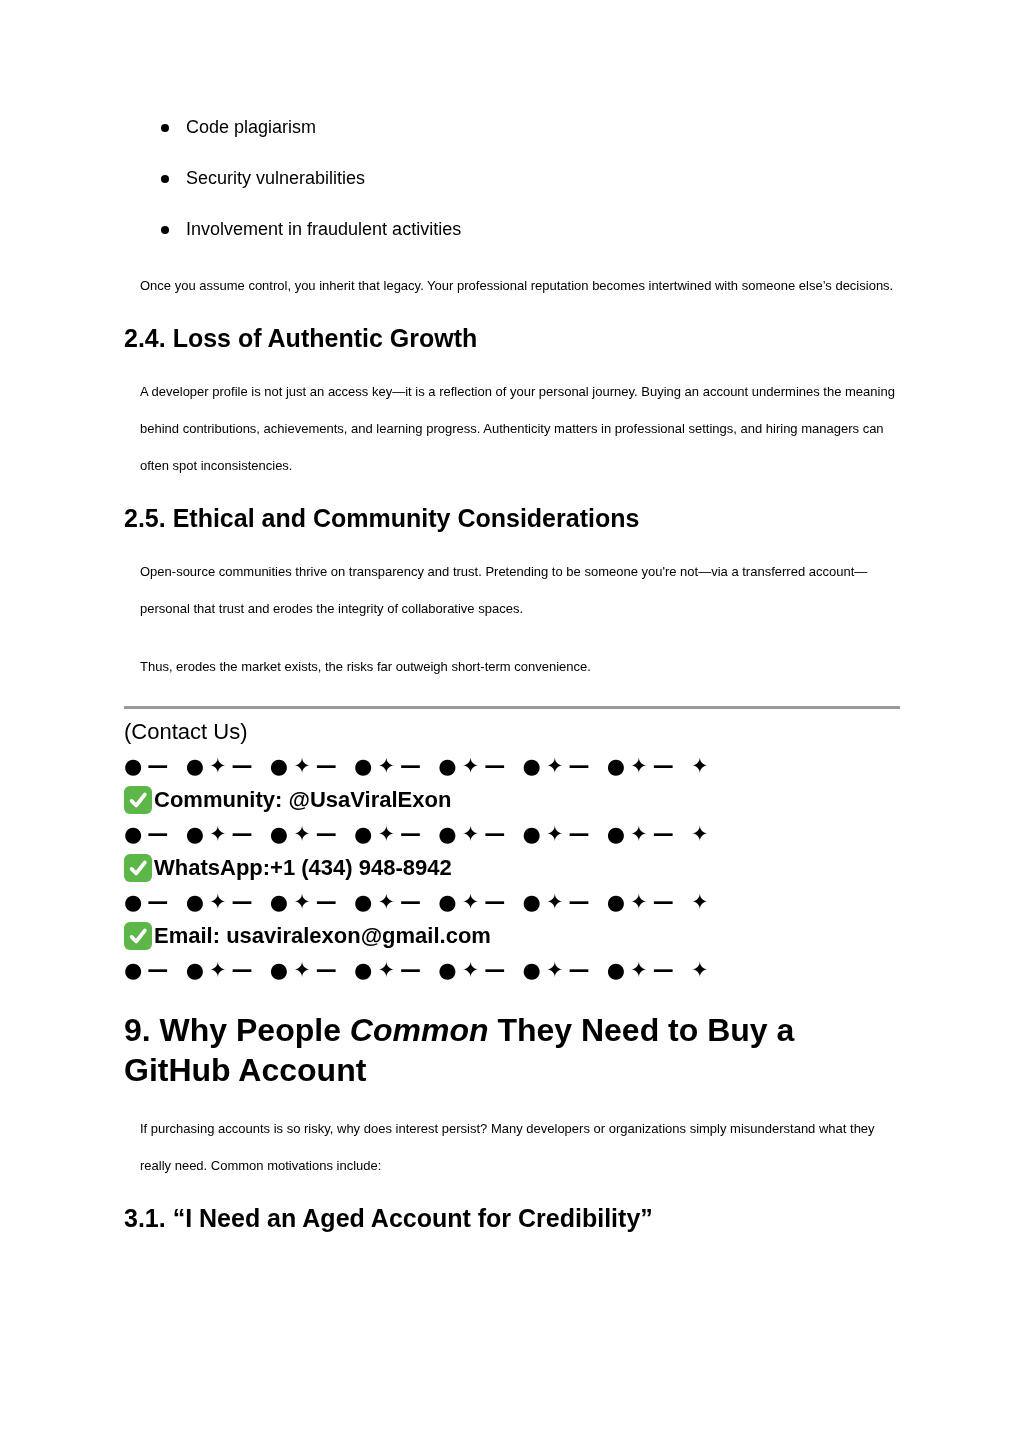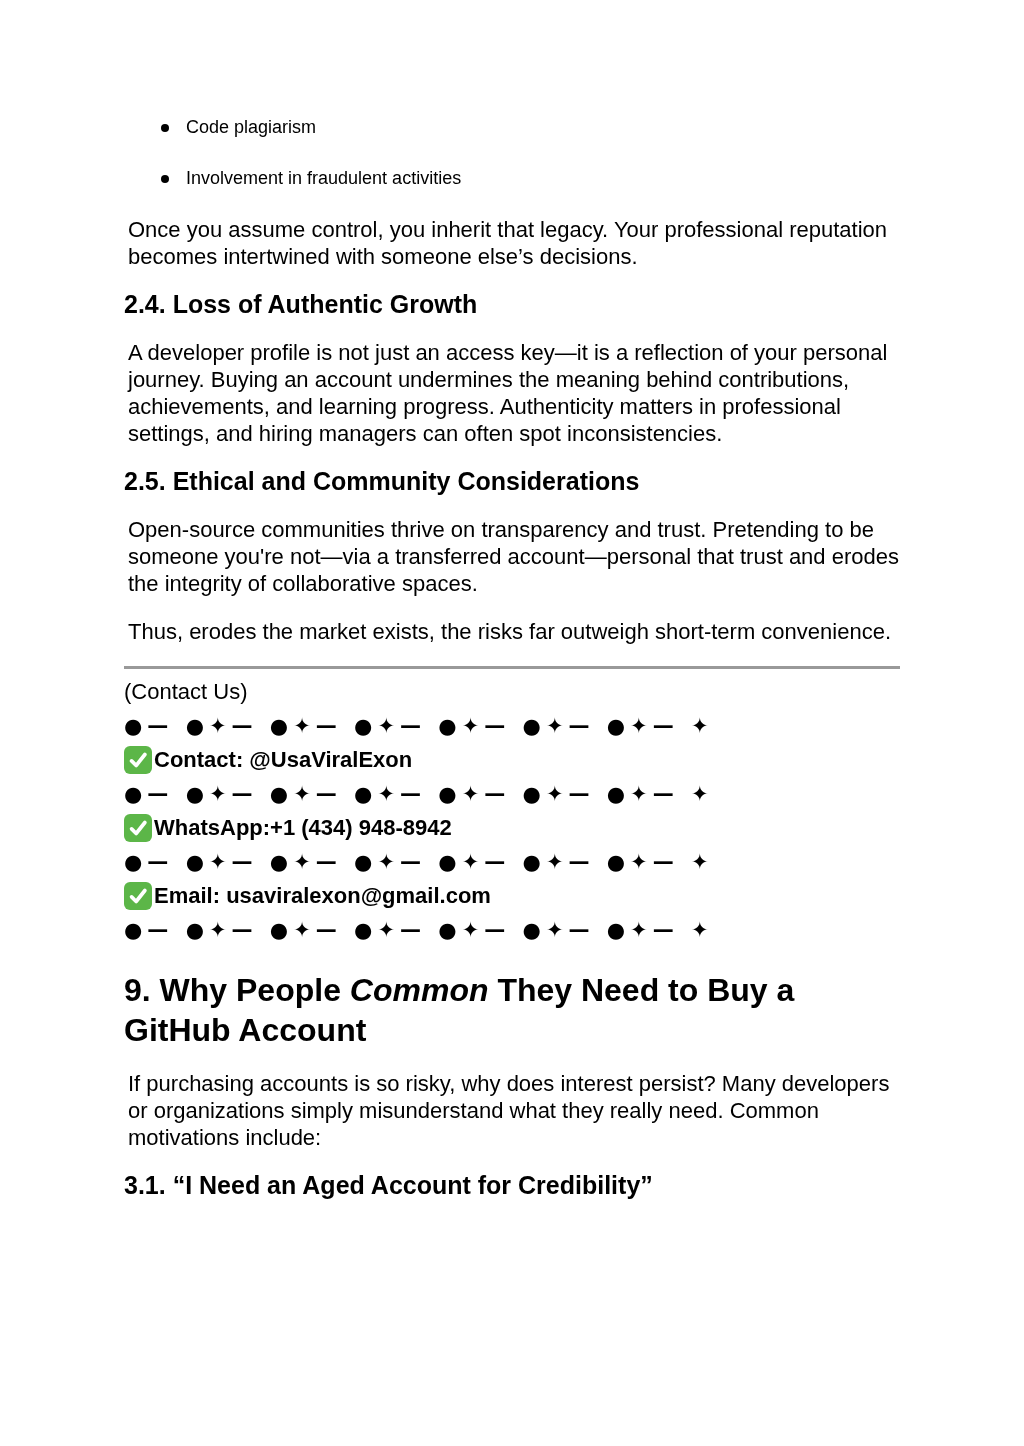--- a/index.html
+++ b/index.html
@@ -33,23 +33,23 @@
   ul.bullets li .dot {
     position: absolute;
     left: 37px;
     top: 10px;
     width: 8px;
     height: 8px;
     border-radius: 50%;
     background: #000;
   }
   p.body {
-    font-size: 22px;
-    line-height: 27px;
-    margin: 0 0 21px 4px;
+    font-size: 13px;
+    line-height: 37px;
+    margin: 0 0 21px 16px;
   }
   h3.h-small {
     font-size: 25px;
     line-height: 27px;
     font-weight: bold;
     margin: 0 0 21px 0;
   }
   hr.rule {
     border: none;
     border-top: 3px solid #999999;
@@ -100,20 +100,24 @@
 
 <div class="page">
 
   <ul class="bullets">
     <li>
       <span class="dot"></span>
       <span>Code plagiarism</span>
     </li>
     <li>
       <span class="dot"></span>
+      <span>Security vulnerabilities</span>
+    </li>
+    <li>
+      <span class="dot"></span>
       <span>Involvement in fraudulent activities</span>
     </li>
   </ul>
 
   <p class="body">Once you assume control, you inherit that legacy. Your professional reputation becomes intertwined with someone else’s decisions.</p>
 
   <h3 class="h-small">2.4. Loss of Authentic Growth</h3>
 
   <p class="body">A developer profile is not just an access key—it is a reflection of your personal journey. Buying an account undermines the meaning behind contributions, achievements, and learning progress. Authenticity matters in professional settings, and hiring managers can often spot inconsistencies.</p>
 
@@ -129,21 +133,21 @@
     <div class="contact-heading">(Contact Us)</div>
 
     <div class="sep">●— ●✦— ●✦— ●✦— ●✦— ●✦— ●✦— ✦</div>
 
     <div class="contact-line">
       <span class="check">
         <svg width="22" height="22" viewBox="0 0 24 24">
           <path d="M5 13l5 5 9.5-12" stroke="#ffffff" stroke-width="4" fill="none" stroke-linecap="round" stroke-linejoin="round"></path>
         </svg>
       </span>
-      <span>Contact: @UsaViralExon</span>
+      <span>Community: @UsaViralExon</span>
     </div>
 
     <div class="sep">●— ●✦— ●✦— ●✦— ●✦— ●✦— ●✦— ✦</div>
 
     <div class="contact-line">
       <span class="check">
         <svg width="22" height="22" viewBox="0 0 24 24">
           <path d="M5 13l5 5 9.5-12" stroke="#ffffff" stroke-width="4" fill="none" stroke-linecap="round" stroke-linejoin="round"></path>
         </svg>
       </span>

